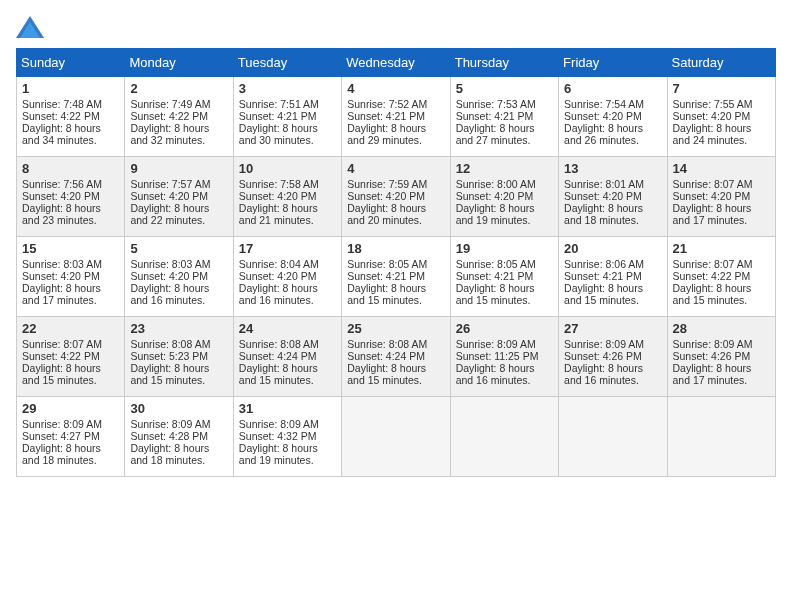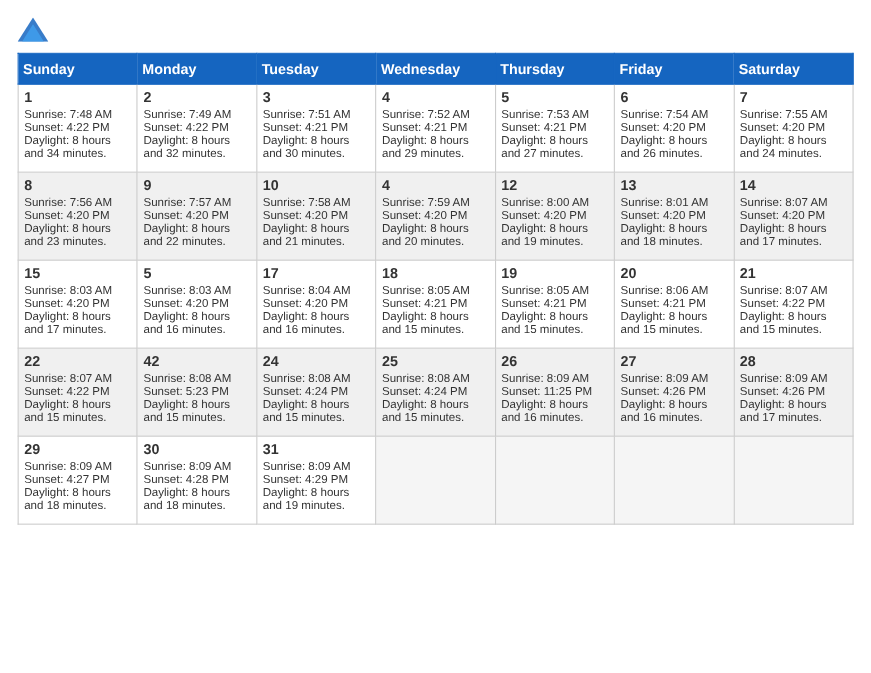--- a/index.html
+++ b/index.html
@@ -49,21 +49,21 @@
     }
     table {
       width: 100%;
       border-collapse: collapse;
       table-layout: fixed;
     }
     th {
       background: #1565c0;
       color: #fff;
       font-size: 13px;
-      font-weight: bold;
+      font-weight: normal;
       padding: 6px 4px;
       text-align: left;
       border: 1px solid #1565c0;
     }
     td {
       vertical-align: top;
       border: 1px solid #ccc;
       padding: 4px 5px;
       font-size: 10.5px;
       color: #333;
@@ -137,30 +137,30 @@
         <td><span class="day-num">15</span><span>Sunrise: 8:03 AM</span><br><span>Sunset: 4:20 PM</span><br><span>Daylight: 8 hours and 17 minutes.</span></td>
         <td><span class="day-num">5</span><span>Sunrise: 8:03 AM</span><br><span>Sunset: 4:20 PM</span><br><span>Daylight: 8 hours and 16 minutes.</span></td>
         <td><span class="day-num">17</span><span>Sunrise: 8:04 AM</span><br><span>Sunset: 4:20 PM</span><br><span>Daylight: 8 hours and 16 minutes.</span></td>
         <td><span class="day-num">18</span><span>Sunrise: 8:05 AM</span><br><span>Sunset: 4:21 PM</span><br><span>Daylight: 8 hours and 15 minutes.</span></td>
         <td><span class="day-num">19</span><span>Sunrise: 8:05 AM</span><br><span>Sunset: 4:21 PM</span><br><span>Daylight: 8 hours and 15 minutes.</span></td>
         <td><span class="day-num">20</span><span>Sunrise: 8:06 AM</span><br><span>Sunset: 4:21 PM</span><br><span>Daylight: 8 hours and 15 minutes.</span></td>
         <td><span class="day-num">21</span><span>Sunrise: 8:07 AM</span><br><span>Sunset: 4:22 PM</span><br><span>Daylight: 8 hours and 15 minutes.</span></td>
       </tr>
       <tr class="row-shaded">
         <td><span class="day-num">22</span><span>Sunrise: 8:07 AM</span><br><span>Sunset: 4:22 PM</span><br><span>Daylight: 8 hours and 15 minutes.</span></td>
-        <td><span class="day-num">42</span><span>Sunrise: 8:08 AM</span><br><span>Sunset: 5:23 PM</span><br><span>Daylight: 8 hours and 15 minutes.</span></td>
+        <td><span class="day-num">23</span><span>Sunrise: 8:08 AM</span><br><span>Sunset: 5:23 PM</span><br><span>Daylight: 8 hours and 15 minutes.</span></td>
         <td><span class="day-num">24</span><span>Sunrise: 8:08 AM</span><br><span>Sunset: 4:24 PM</span><br><span>Daylight: 8 hours and 15 minutes.</span></td>
         <td><span class="day-num">25</span><span>Sunrise: 8:08 AM</span><br><span>Sunset: 4:24 PM</span><br><span>Daylight: 8 hours and 15 minutes.</span></td>
         <td><span class="day-num">26</span><span>Sunrise: 8:09 AM</span><br><span>Sunset: 11:25 PM</span><br><span>Daylight: 8 hours and 16 minutes.</span></td>
         <td><span class="day-num">27</span><span>Sunrise: 8:09 AM</span><br><span>Sunset: 4:26 PM</span><br><span>Daylight: 8 hours and 16 minutes.</span></td>
         <td><span class="day-num">28</span><span>Sunrise: 8:09 AM</span><br><span>Sunset: 4:26 PM</span><br><span>Daylight: 8 hours and 17 minutes.</span></td>
       </tr>
       <tr>
         <td><span class="day-num">29</span><span>Sunrise: 8:09 AM</span><br><span>Sunset: 4:27 PM</span><br><span>Daylight: 8 hours and 18 minutes.</span></td>
         <td><span class="day-num">30</span><span>Sunrise: 8:09 AM</span><br><span>Sunset: 4:28 PM</span><br><span>Daylight: 8 hours and 18 minutes.</span></td>
-        <td><span class="day-num">31</span><span>Sunrise: 8:09 AM</span><br><span>Sunset: 4:29 PM</span><br><span>Daylight: 8 hours and 19 minutes.</span></td>
+        <td><span class="day-num">31</span><span>Sunrise: 8:09 AM</span><br><span>Sunset: 4:32 PM</span><br><span>Daylight: 8 hours and 19 minutes.</span></td>
         <td class="empty"></td>
         <td class="empty"></td>
         <td class="empty"></td>
         <td class="empty"></td>
       </tr>
     </tbody>
 </table>
 
 </body></html>

